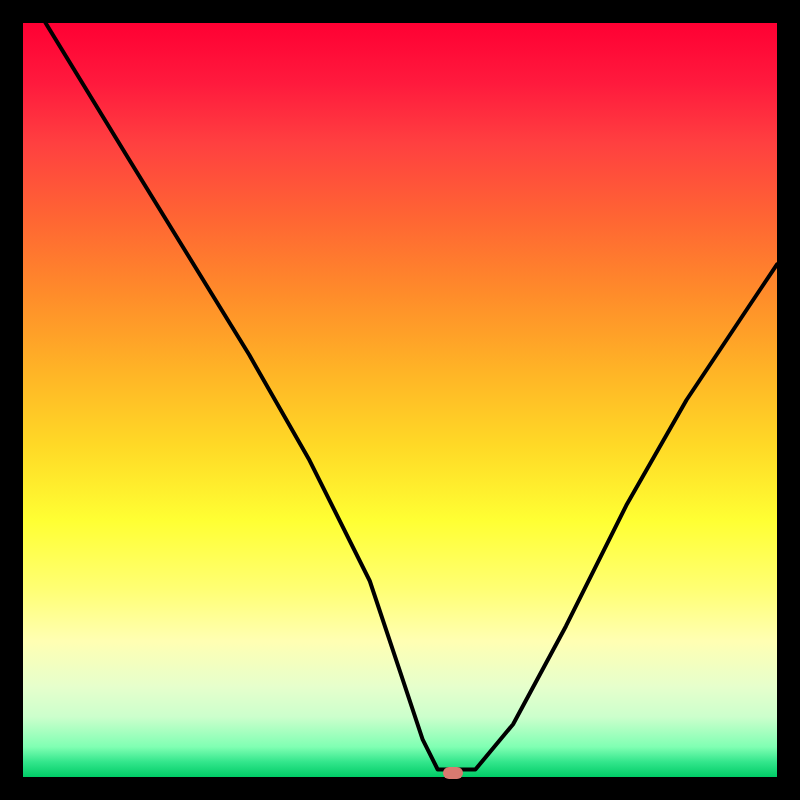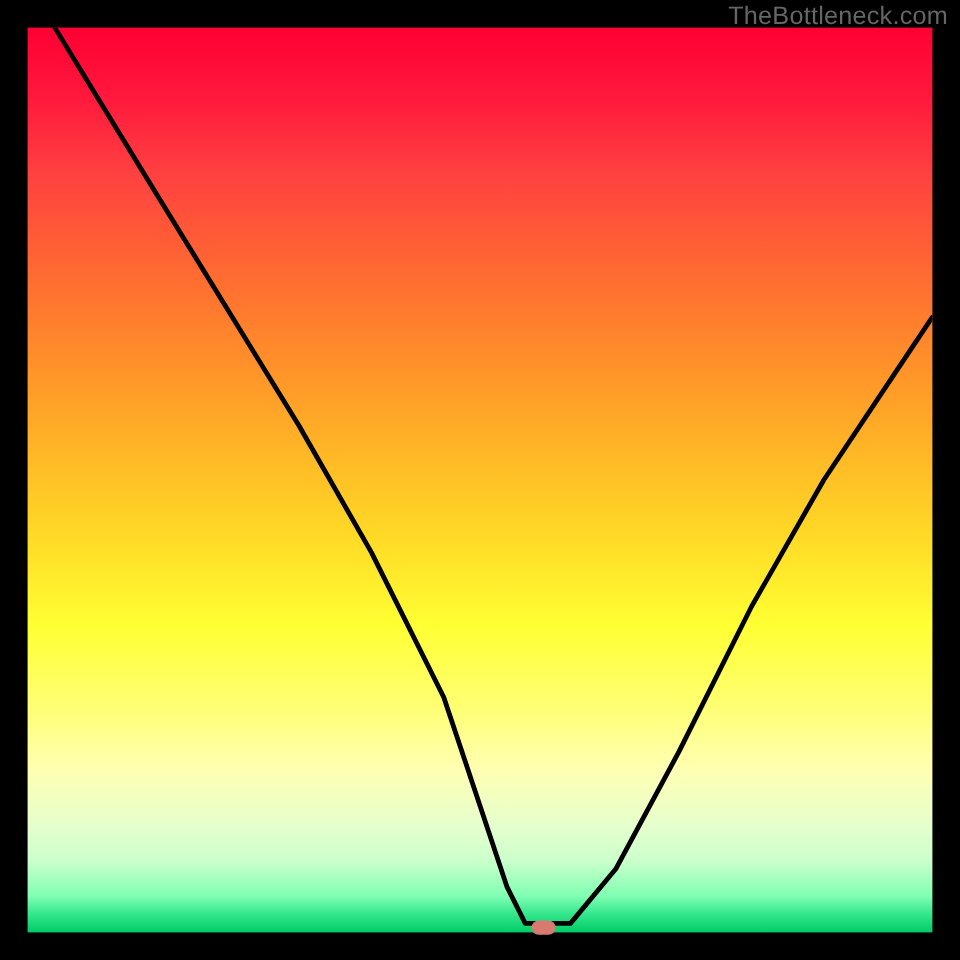--- a/index.html
+++ b/index.html
@@ -73,14 +73,13 @@
 
 <div class="frame">
   <div class="plot-area">
 
     <svg class="curve" width="754" height="754" viewBox="0 0 754 754">
       <path id="curvePath" d="M22.6,0.0 L105.6,135.7 L165.9,233.7 L226.2,331.8 L286.5,437.3 L346.8,558.0 L377.0,648.4 L399.6,716.3 L414.7,746.5 L429.8,746.5 L452.4,746.5 L490.1,701.2 L542.9,603.2 L603.2,482.6 L663.5,377.0 L723.8,286.5 L754.0,241.3" stroke="#000" stroke-width="4" fill="none" stroke-linejoin="round" stroke-linecap="round"></path>
     </svg>
 
     <div class="marker" id="marker" style="left: 429.78px; top: 750.23px; background: rgb(217, 122, 112);"></div>
   </div>
-  <div class="watermark">TheBottleneck.com</div>
 </div>
 
 </body></html>

